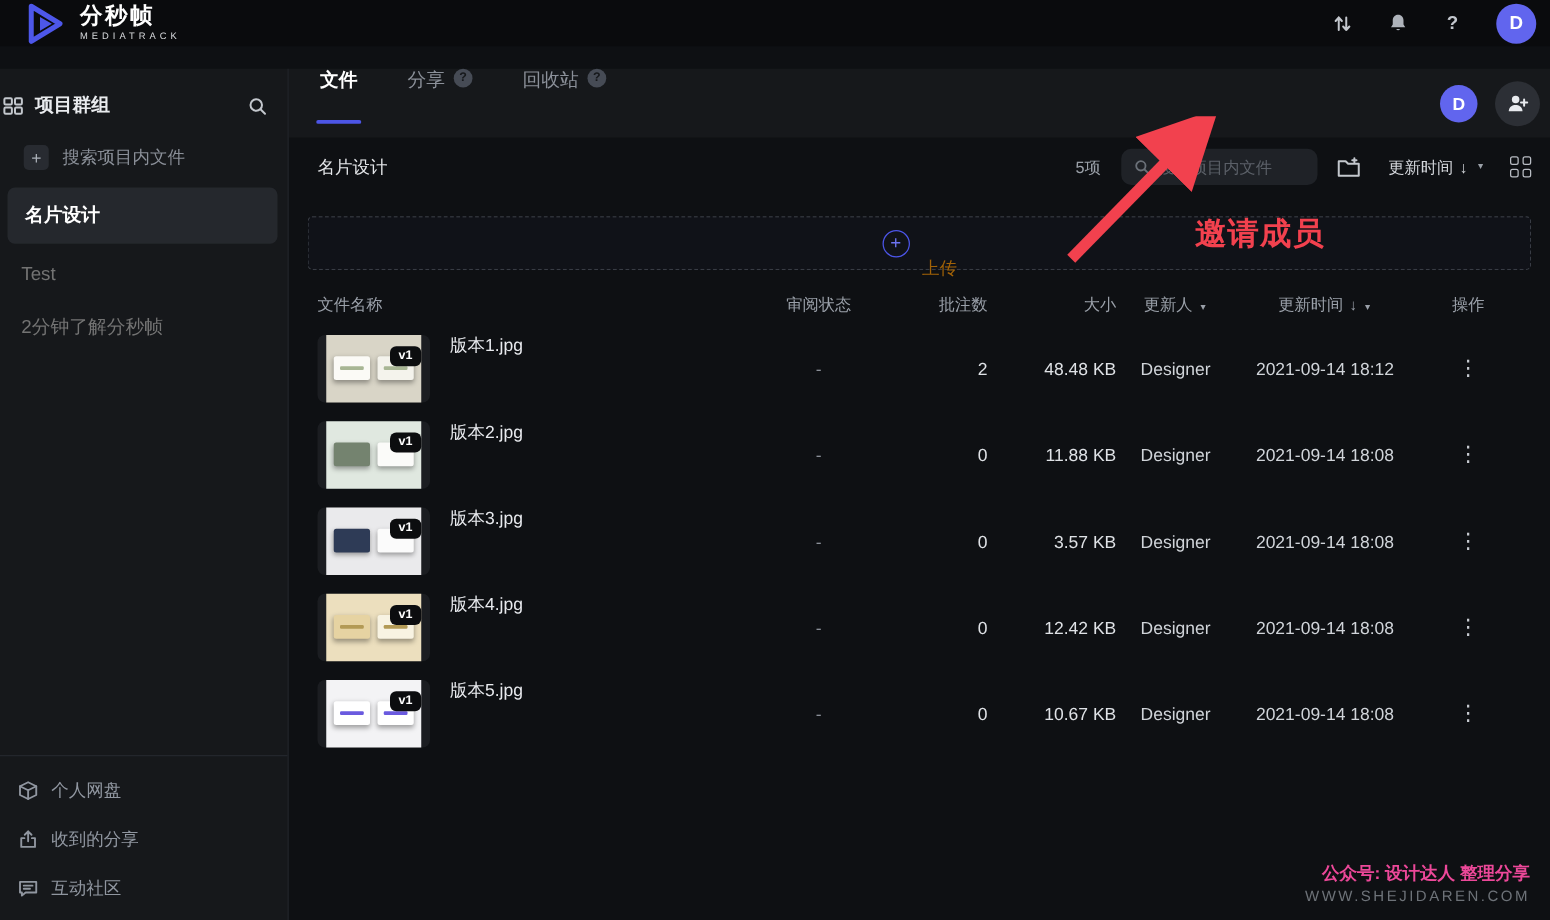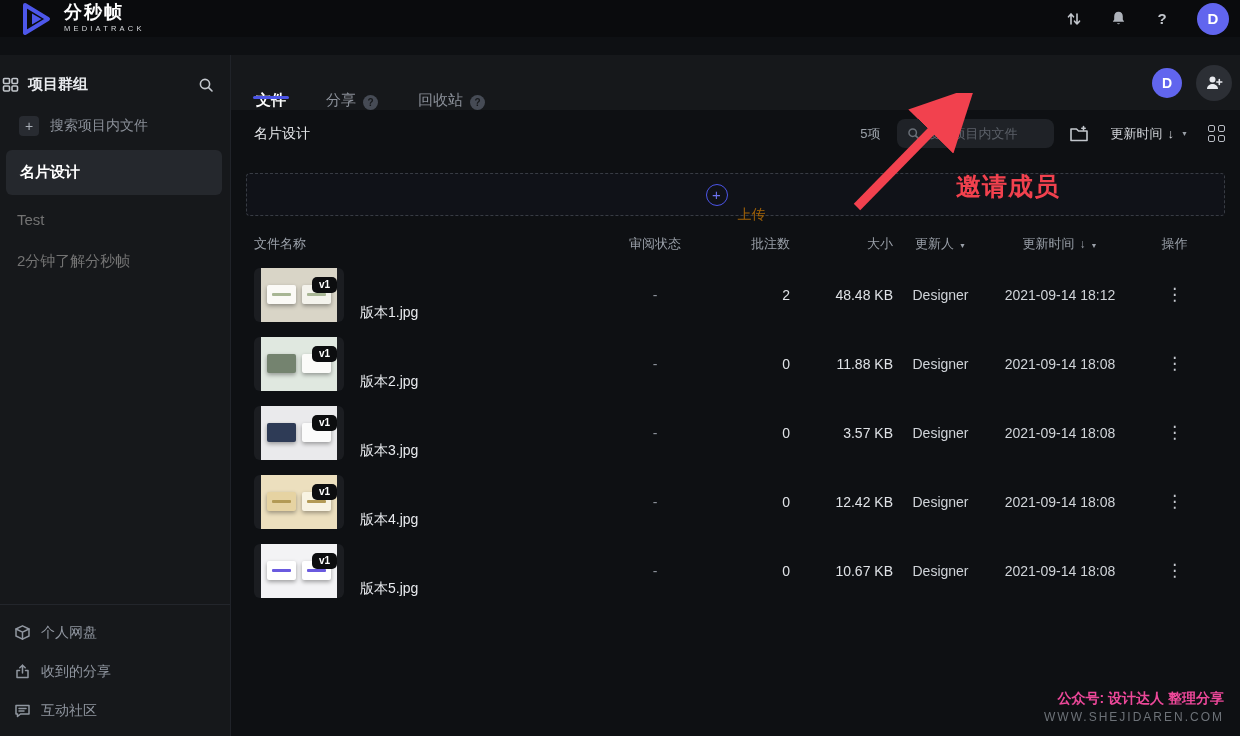--- a/index.html
+++ b/index.html
@@ -39,21 +39,21 @@
   .sb-item.active { background:#25282d; border-radius:6px; margin:0 8px 4px 6px; padding:13px 14px;
     color:#fff; font-weight:bold; font-size:15px; }
   .sb-footer { position:absolute; left:0; right:0; bottom:6px; border-top:1px solid #23262c; padding-top:8px; }
   .sb-foot-item { display:flex; align-items:center; gap:10px; height:39px; padding:0 14px;
     color:#9096a0; font-size:14px; cursor:pointer; }
 
   
   .main { position:absolute; left:231px; top:55px; width:1009px; height:681px; }
 
   .tabsbar { height:55px; background:#16181b; display:flex; align-items:center; padding:0 8px 0 25px; }
-  .tab { position:relative; height:55px; display:flex; align-items:flex-end; gap:7px;
+  .tab { position:relative; height:55px; display:flex; align-items:flex-start; gap:7px;
     margin-right:40px; color:#8b9099; font-size:15px; cursor:pointer; }
   .tab.active { color:#fff; font-weight:bold; }
   .tab.active::after { content:""; position:absolute; left:-3px; right:-3px; bottom:11px;
     height:3px; border-radius:2px; background:#4c55e6; }
   .tab-badge { width:15px; height:15px; border-radius:50%; background:#464b55; color:#16181b;
     font-size:10px; font-weight:bold; display:flex; align-items:center; justify-content:center; }
   .tabsbar-right { margin-left:auto; display:flex; align-items:center; gap:14px; }
   .avatar.small { width:30px; height:30px; font-size:14px; }
   .invite-btn { width:36px; height:36px; border-radius:50%; background:#2c2f35;
     display:flex; align-items:center; justify-content:center; cursor:pointer; }
@@ -89,21 +89,21 @@
   .thead { height:32px; font-size:13px; color:#9aa0a9; }
   .c-review { text-align:center; }
   .c-comments { text-align:right; }
   .c-size { text-align:right; }
   .c-updater { text-align:center; }
   .c-time { text-align:center; }
   .c-actions { text-align:center; }
   .h-caret { font-size:7px; color:#9aa0a9; margin-left:5px; }
   .h-arrow { font-size:12px; color:#9aa0a9; margin-left:5px; }
   .trow { height:69px; cursor:pointer; }
-  .cell-name { display:flex; align-items:flex-end; gap:16px; }
+  .cell-name { display:flex; align-items:flex-start; gap:16px; }
   .thumb { position:relative; width:90px; height:54px; border-radius:6px; background:#1b1d21; flex:0 0 auto;}
   .thumb-img { position:absolute; left:7px; right:7px; top:0; bottom:0;
     display:flex; align-items:center; justify-content:center; gap:6px; }
   .tcard { width:29px; height:19px; border-radius:2px; box-shadow:0 2px 4px rgba(0,0,0,.35);
     display:flex; flex-direction:column; justify-content:center; }
   .tcard .bar { width:65%; height:3px; margin:0 auto; border-radius:1px; }
   .vbadge { position:absolute; top:9px; right:7px; background:#0c0d0f; color:#fff;
     font-size:10px; font-weight:bold; padding:3px 7px; border-radius:5px; line-height:1; }
   .fname { font-size:14px; color:#e8eaee; }
   .c-review.val { color:#8a8f98; }

